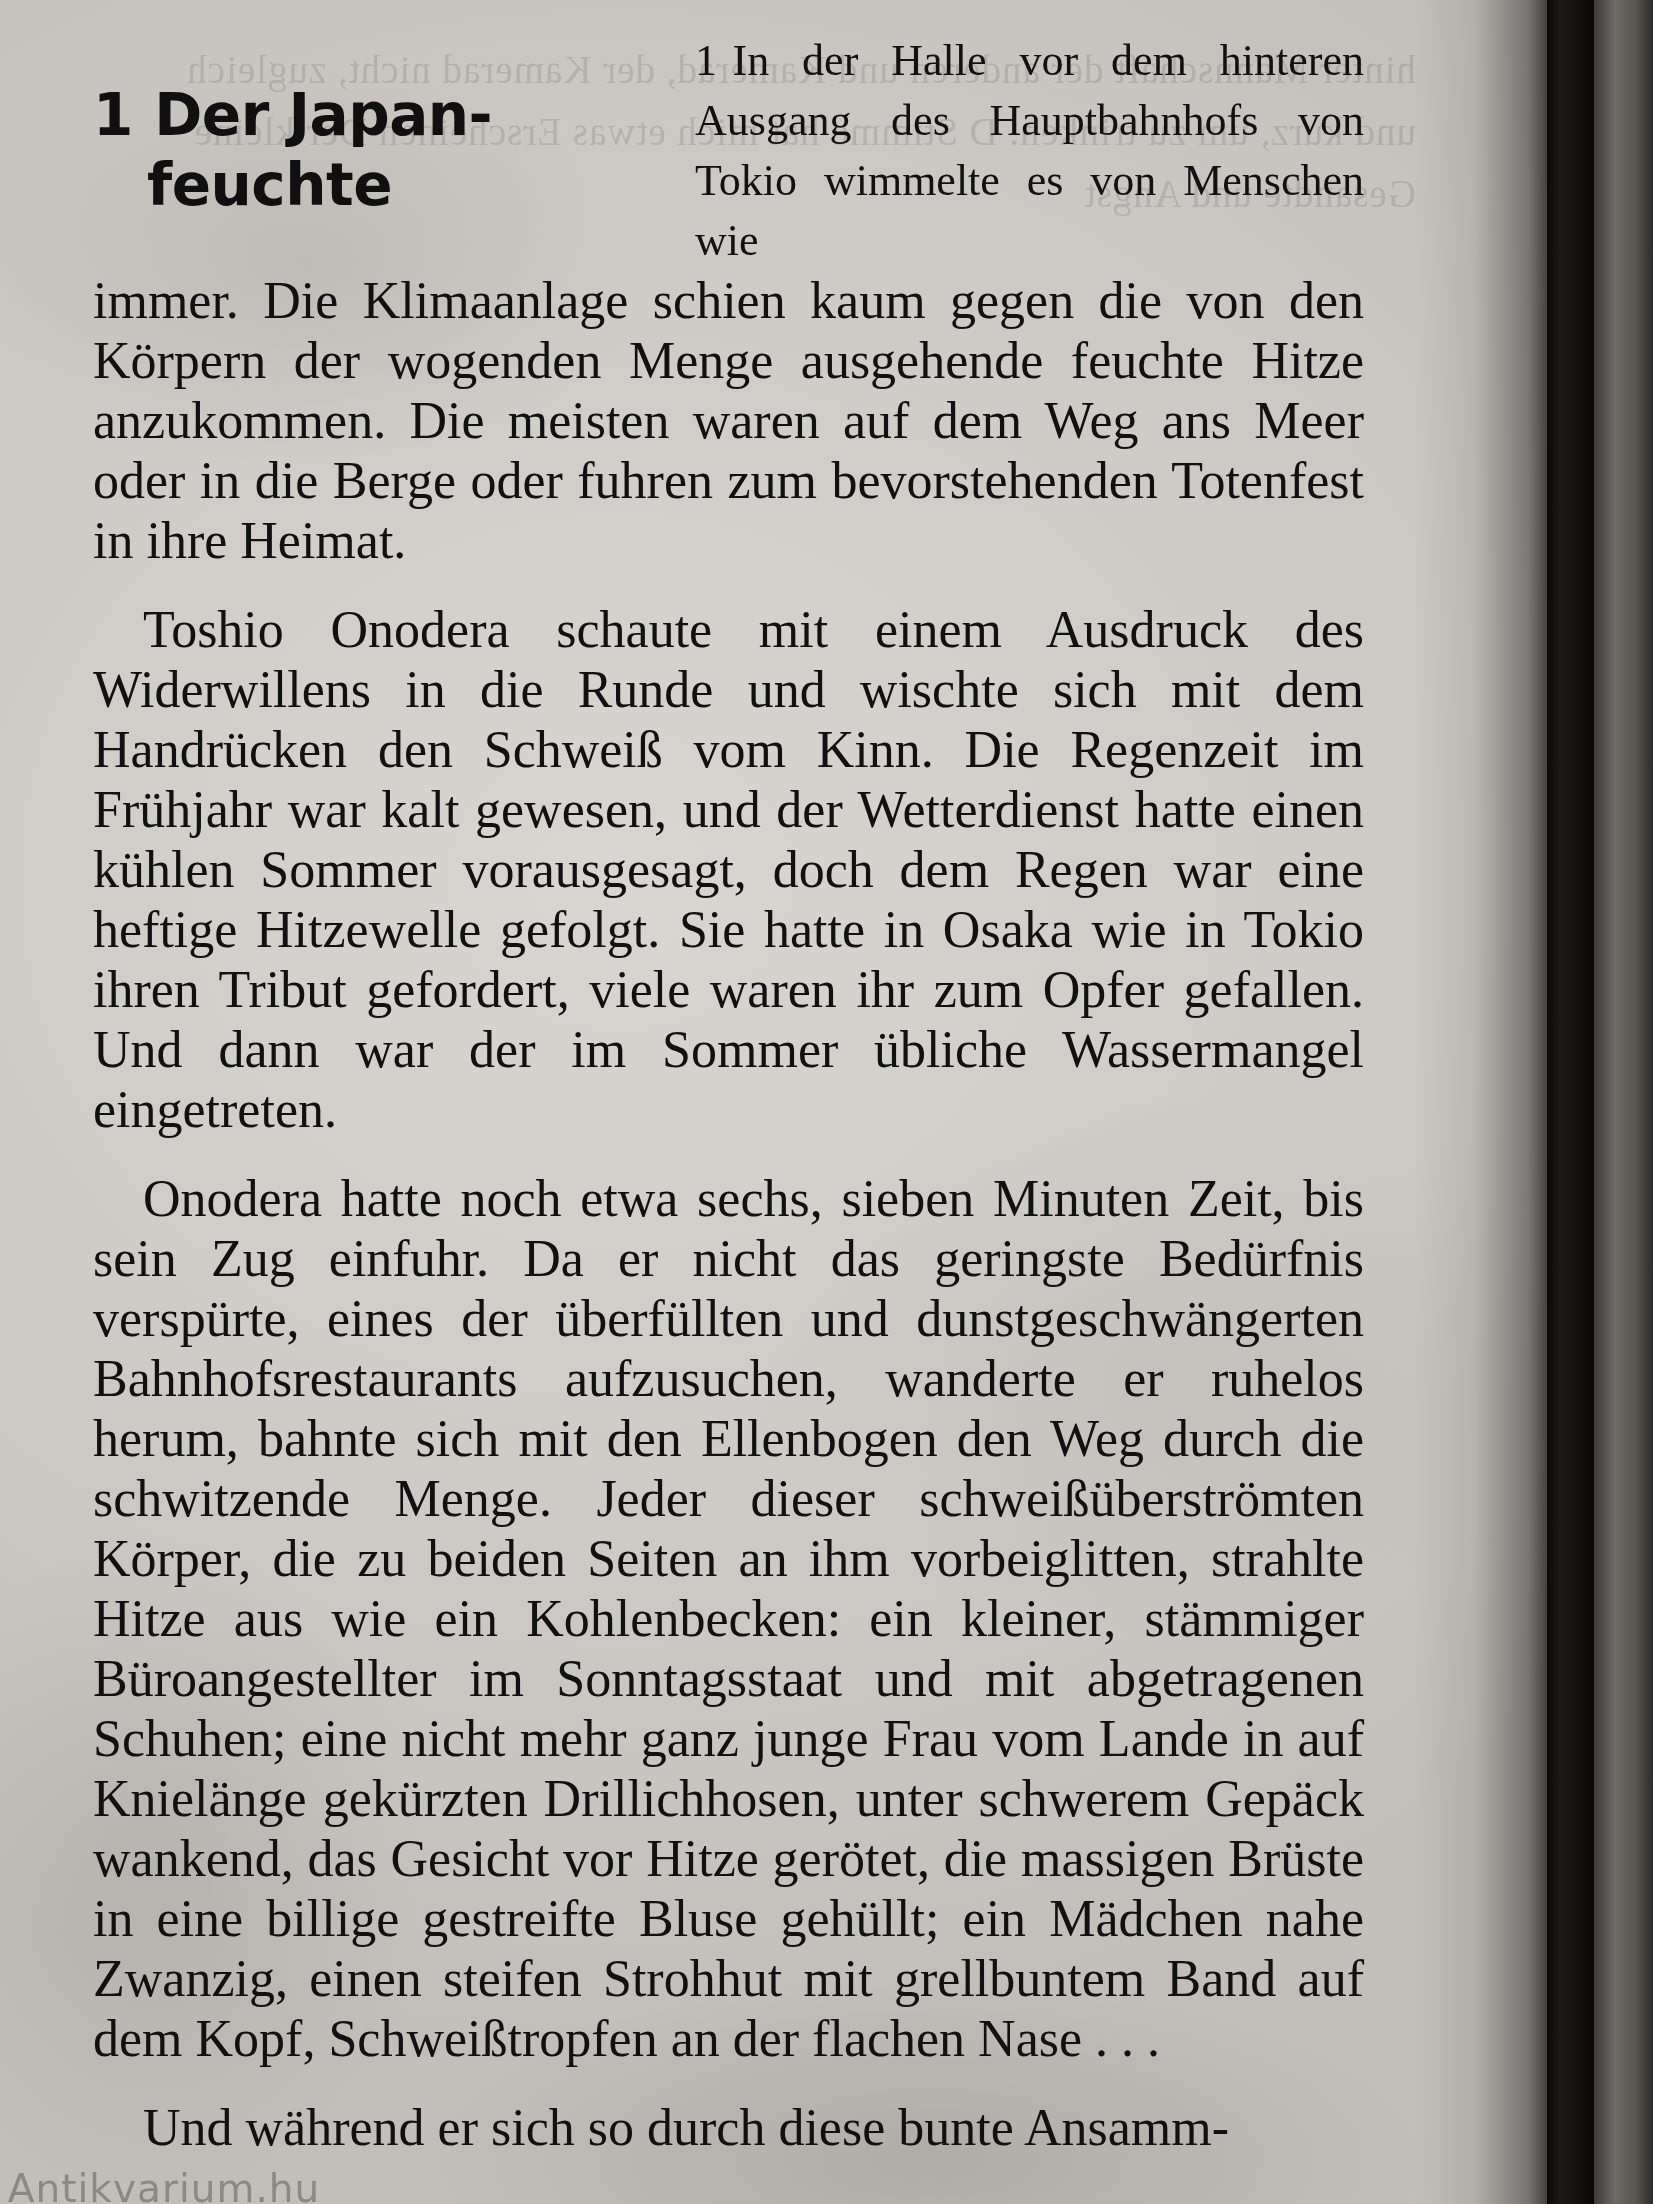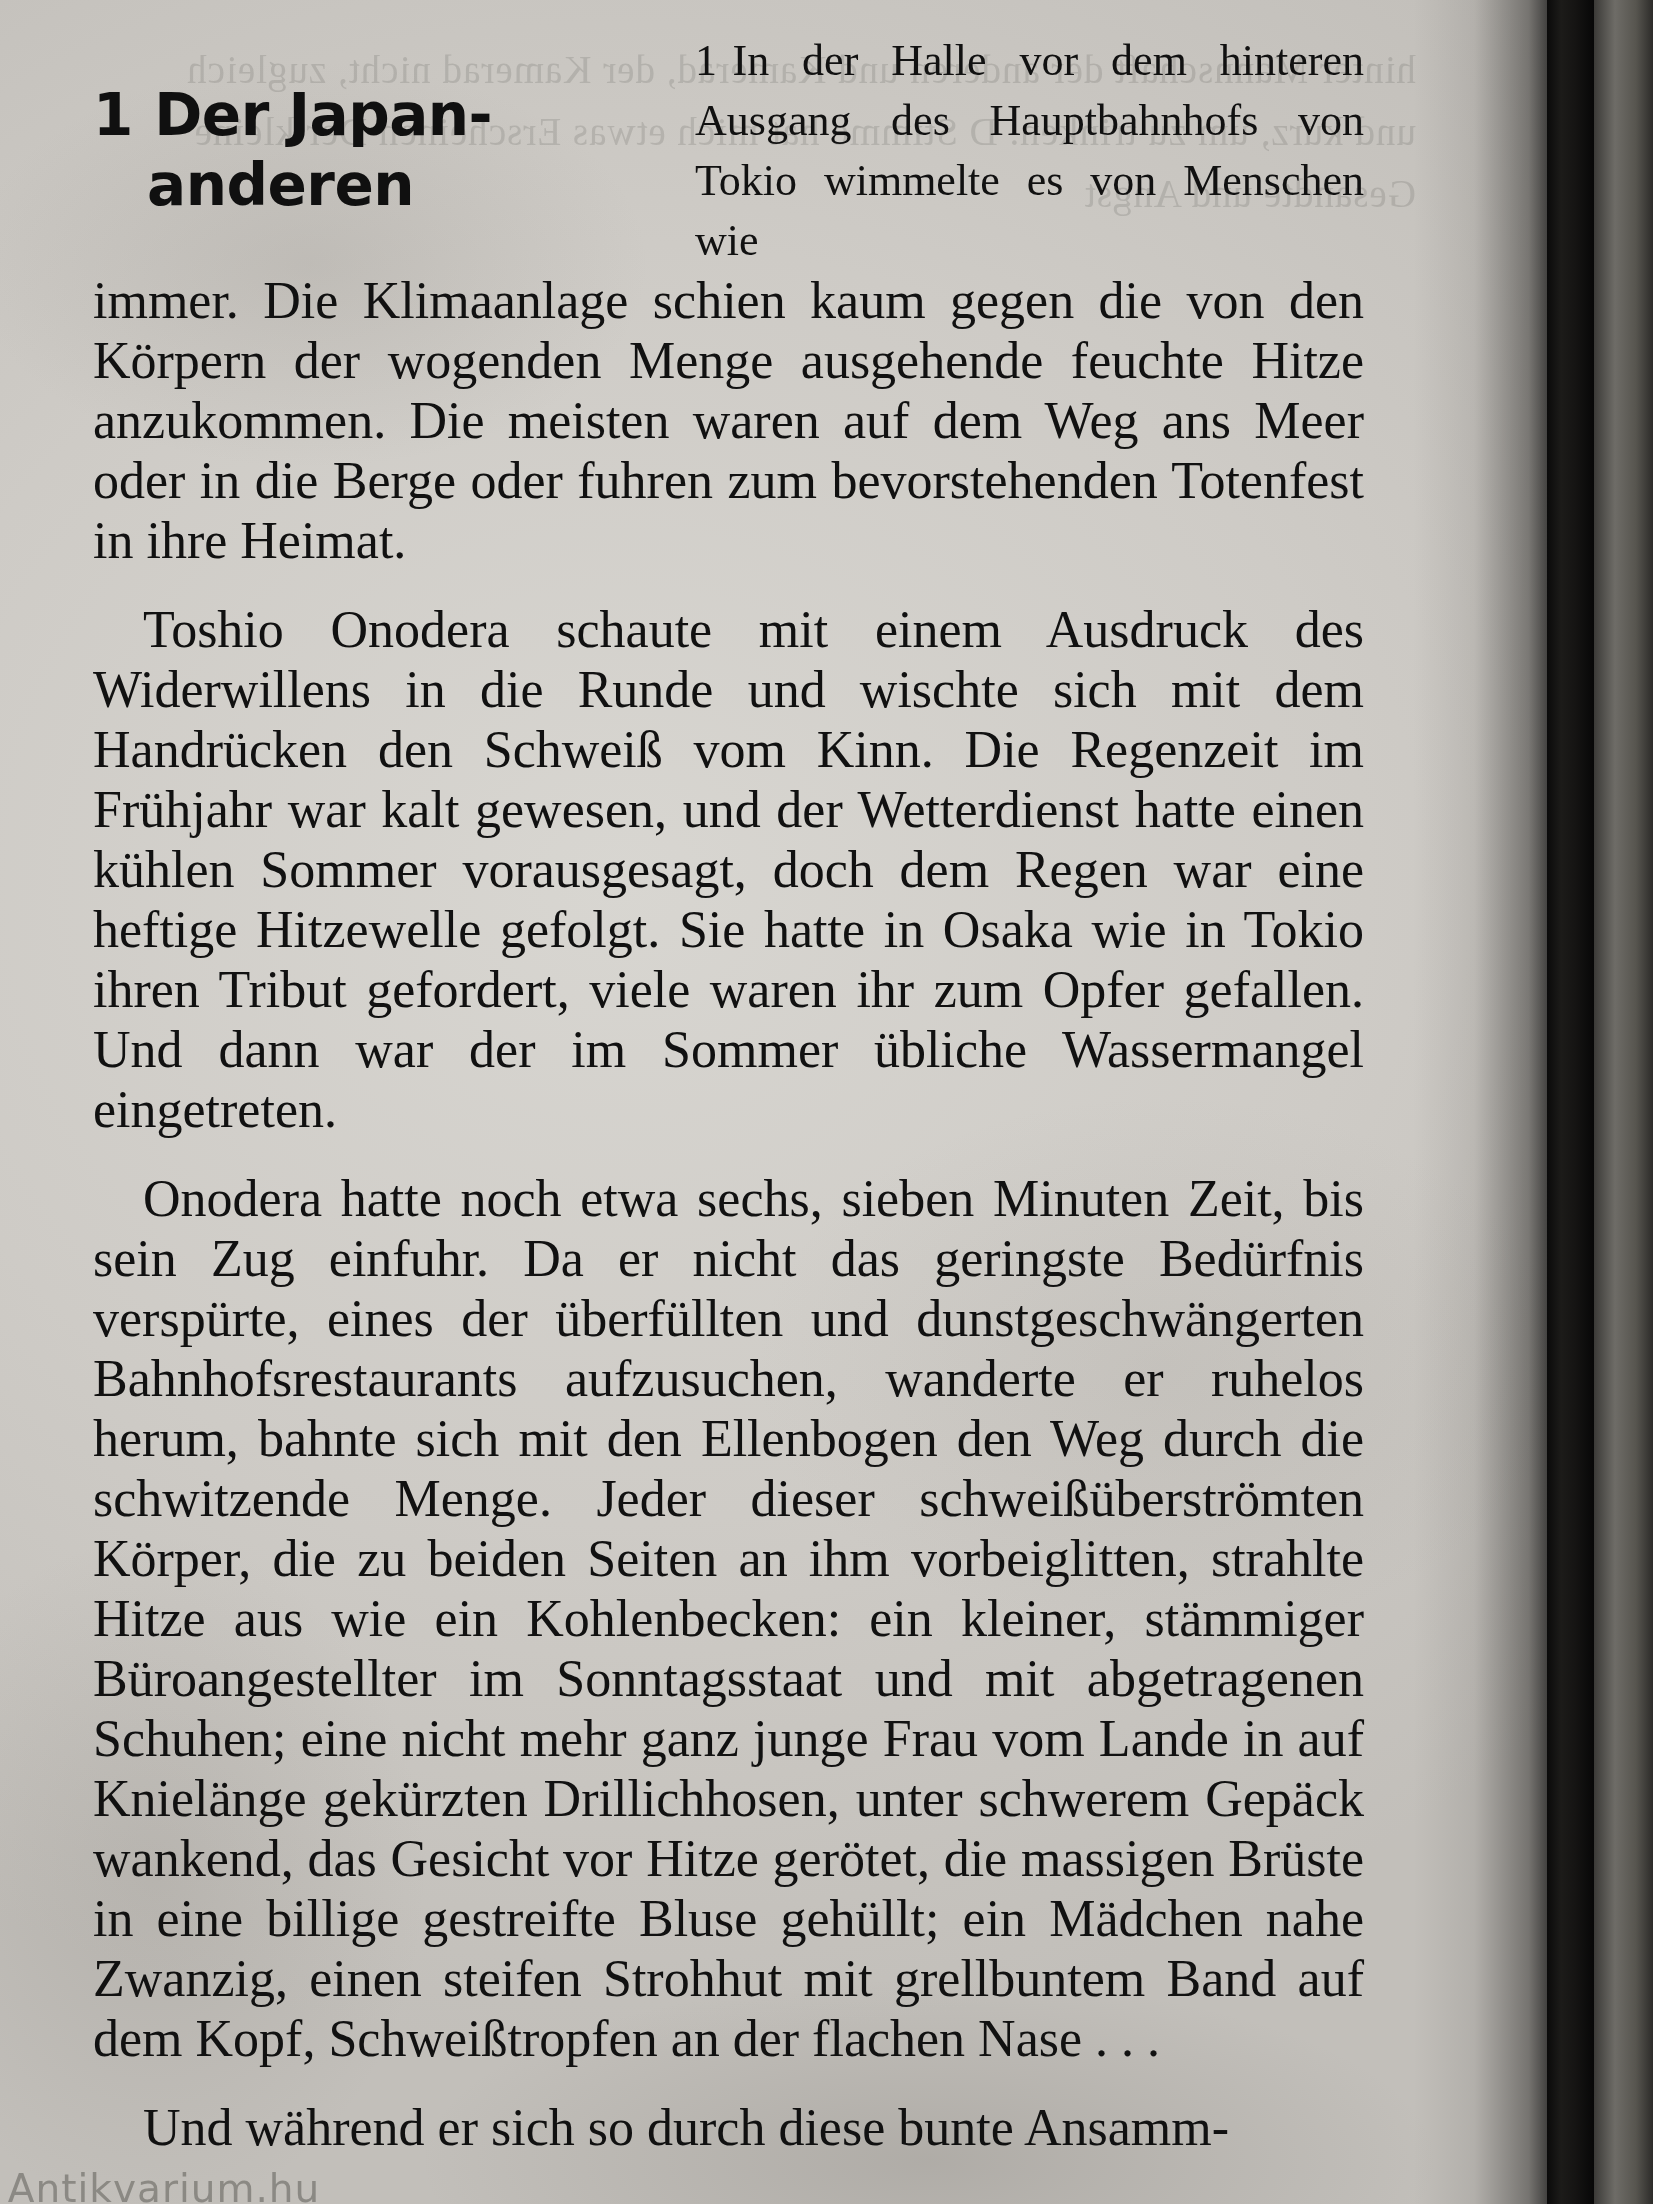--- a/index.html
+++ b/index.html
@@ -158,21 +158,21 @@
   <div id="paper">
 
     <div id="ghost">hinter Mannschaft der anderen und Kamerad, der Kamerad nicht, zugleich und kurz, um zu trinken. D Stimme hat mich etwas Erscheinen Der kleine Gesandte und Angst</div>
 
     <div id="content">
 
       <div id="head-row">
 
         <h1 id="chapter-head">
           <span class="num">1</span><span class="title-l1">Der Japan-</span>
-          <span class="title-l2">anderen</span>
+          <span class="title-l2">feuchte</span>
         </h1>
 
         <div id="first-col">
           <span class="sec-num">1</span><span>In der Halle vor dem hinteren Ausgang des Hauptbahnhofs von Tokio wimmelte es von Menschen wie</span>
         </div>
 
       </div>
 
       <div id="body-rest">
         <p class="body-par">immer. Die Klimaanlage schien kaum gegen die von den Körpern der wogenden Menge ausgehende feuchte Hitze anzukommen. Die meisten waren auf dem Weg ans Meer oder in die Berge oder fuhren zum bevorstehenden Totenfest in ihre Heimat.</p>

